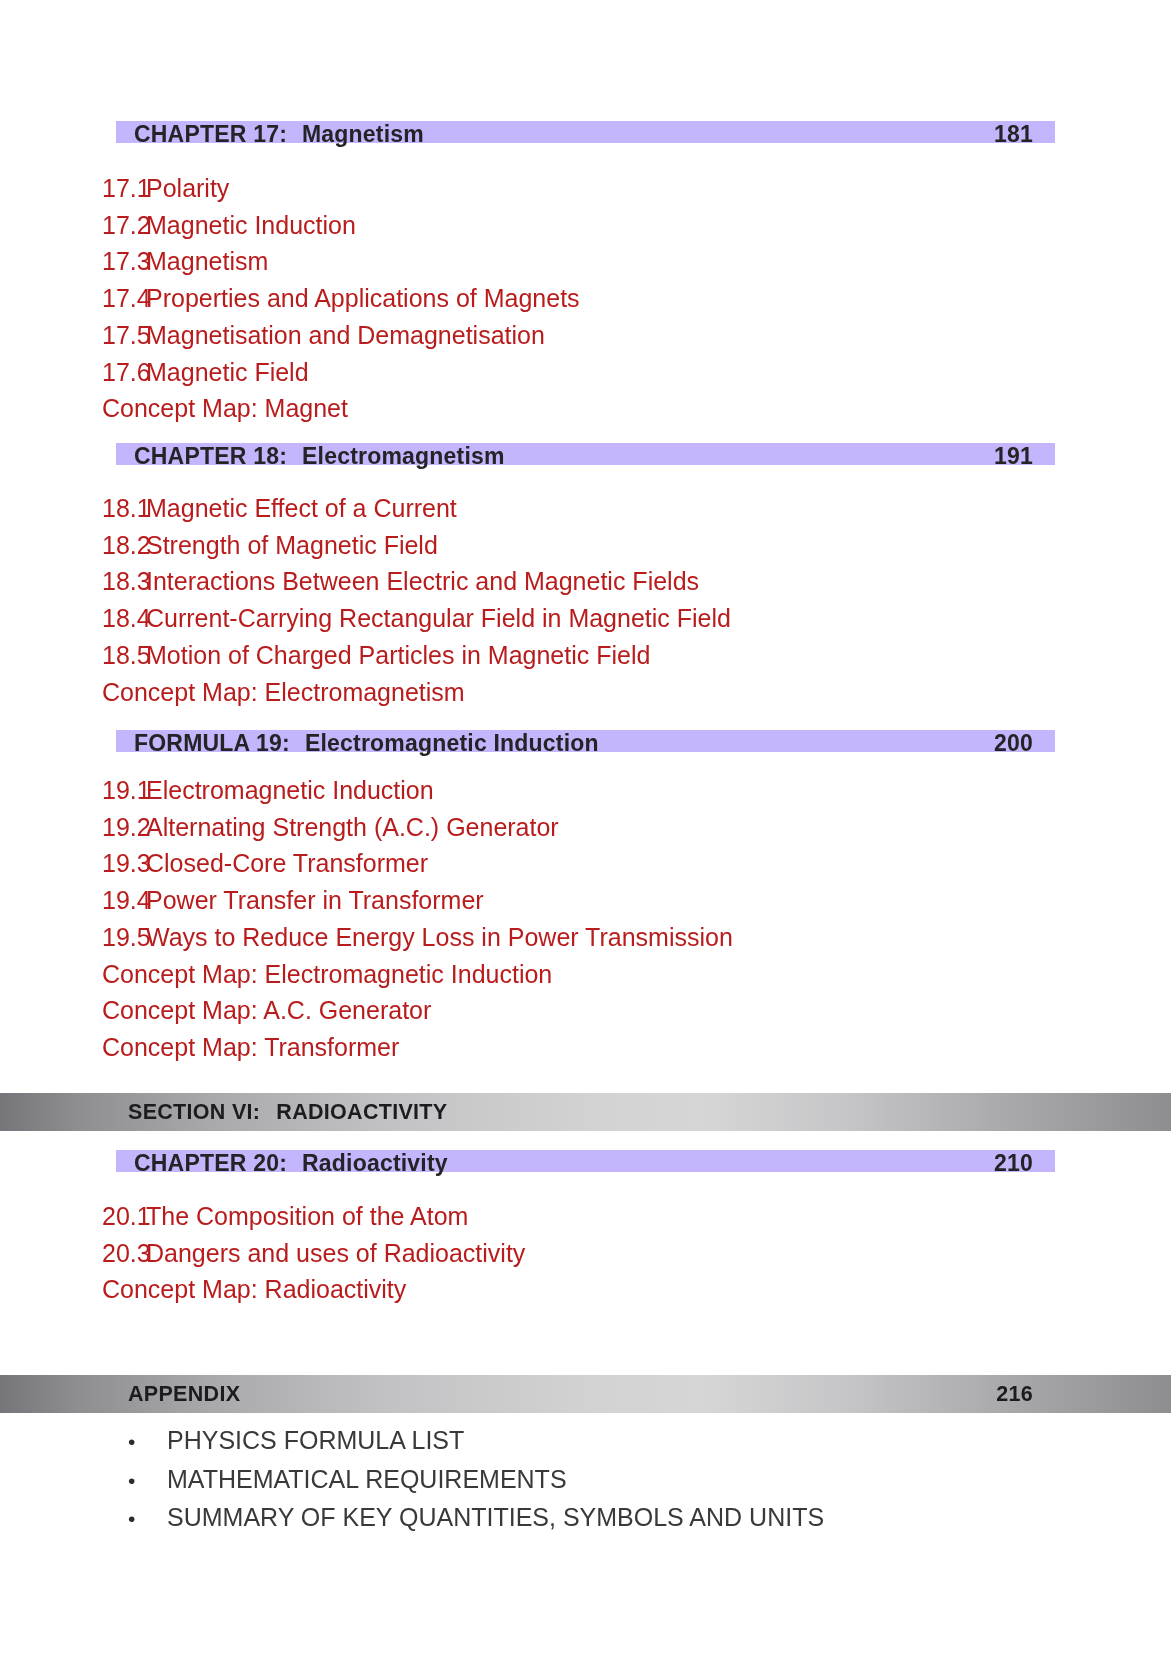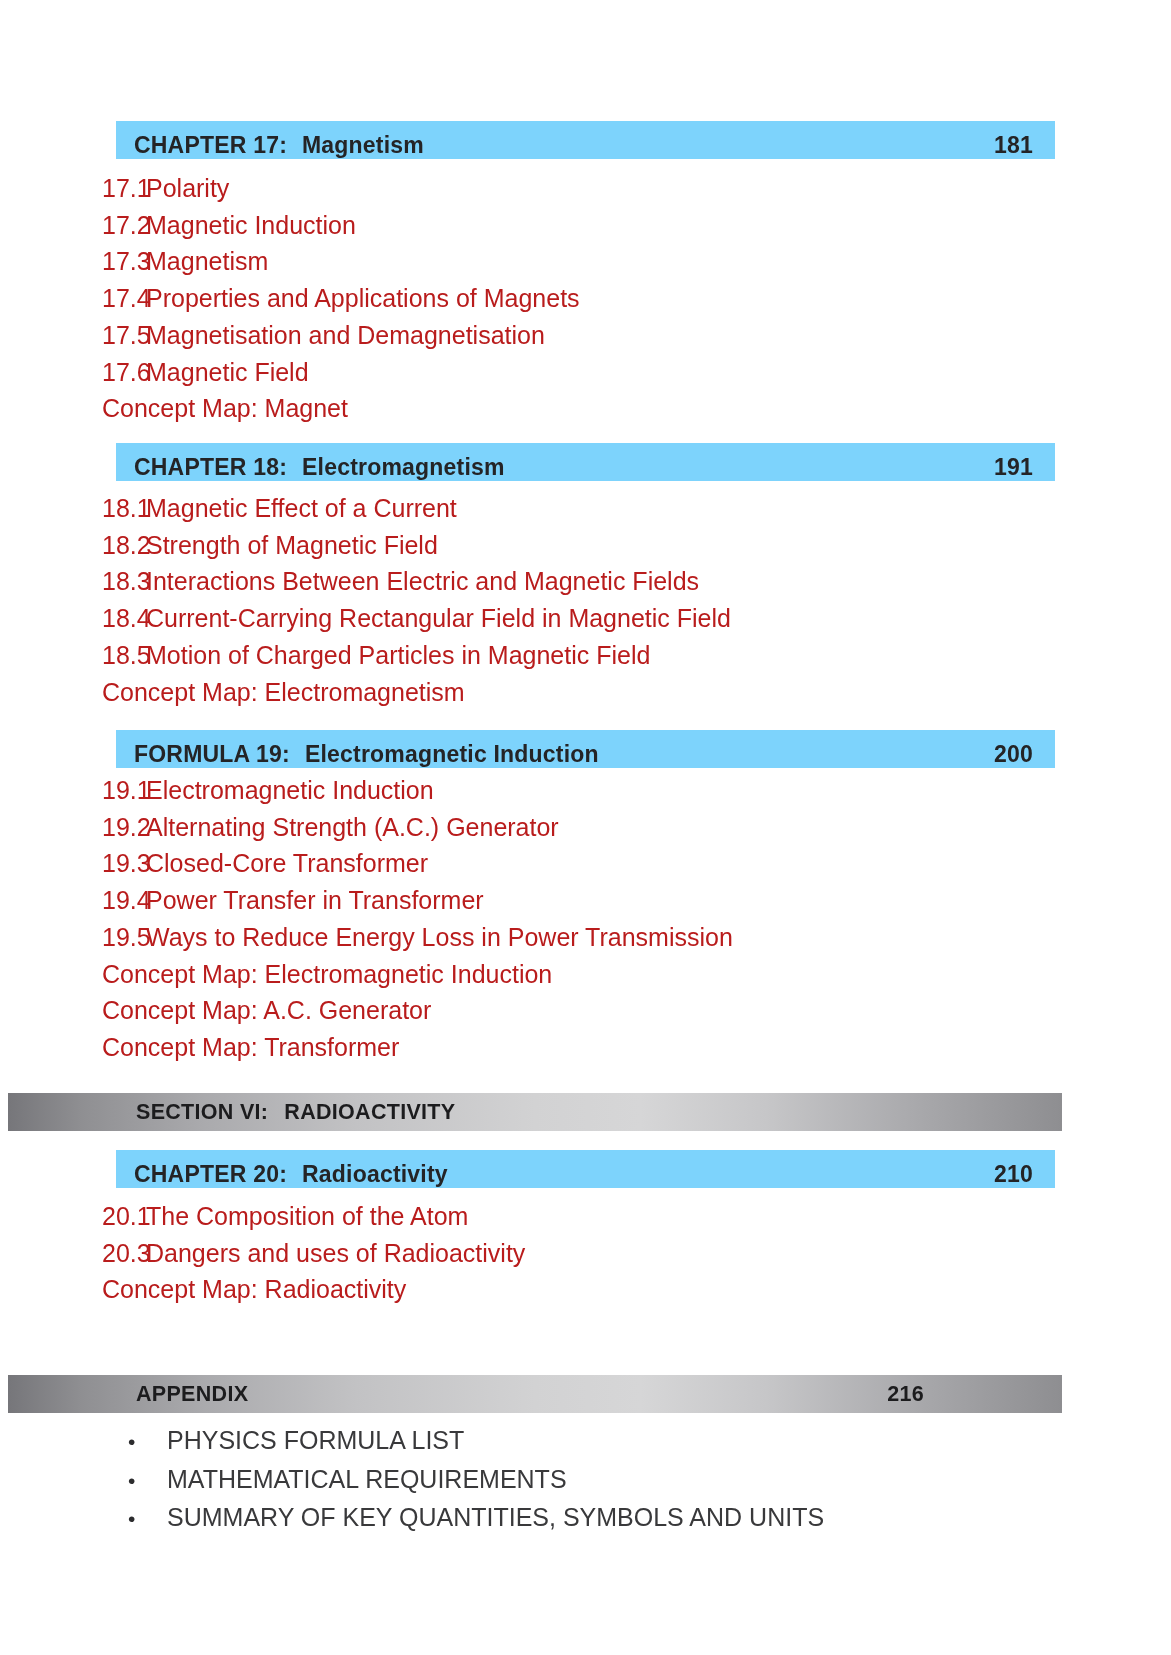--- a/index.html
+++ b/index.html
@@ -5,40 +5,40 @@
   html, body { margin:0; padding:0; background:#ffffff; }
   body {
     width:1171px; height:1655px; position:relative;
     font-family:"Liberation Sans", sans-serif;
     -webkit-font-smoothing:antialiased;
   }
   .page { position:absolute; left:0; top:0; width:1171px; height:1655px; background:#fff; overflow:hidden; }
 
   
   .chapter-bar {
-    position:absolute; left:116px; width:939px; height:38px;
-    background:#7dd3fc;
-    display:flex; align-items:flex-end;
+    position:absolute; left:116px; width:939px; height:22px;
+    background:#c4b5fd;
+    display:flex; align-items:flex-start;
     box-sizing:border-box; padding:0 22px 0 18px;
     font-weight:bold; font-size:23px; color:#242426;
     letter-spacing:0.2px; white-space:nowrap;
   }
   .chapter-bar .ttl { margin-left:15px; }
   .chapter-bar .pg  { margin-left:auto; }
 
   
   .toc-items {
     position:absolute; left:102px; width:950px;
     font-size:25px; line-height:36.7px; color:#b91c1c; white-space:nowrap;
   }
   .toc-row .num { display:inline-block; width:44px; }
 
   
   .section-bar {
-    position:absolute; left:8px; width:1054px; height:38px;
+    position:absolute; left:0; width:1171px; height:38px;
     background:linear-gradient(90deg,
       #76767a 0%, #8f8f92 7%, #a9a9ac 18%, #c2c2c4 33%,
       #d2d2d3 50%, #d6d6d7 60%, #c6c6c8 72%, #ababae 85%, #8e8e91 100%);
     display:flex; align-items:center;
     box-sizing:border-box; padding:0 138px 0 128px;
     font-weight:bold; font-size:21.5px; color:#1c1c1e;
     letter-spacing:0.3px; white-space:nowrap;
   }
   .section-bar .ttl { margin-left:16px; }
   .section-bar .pg  { margin-left:auto; }

